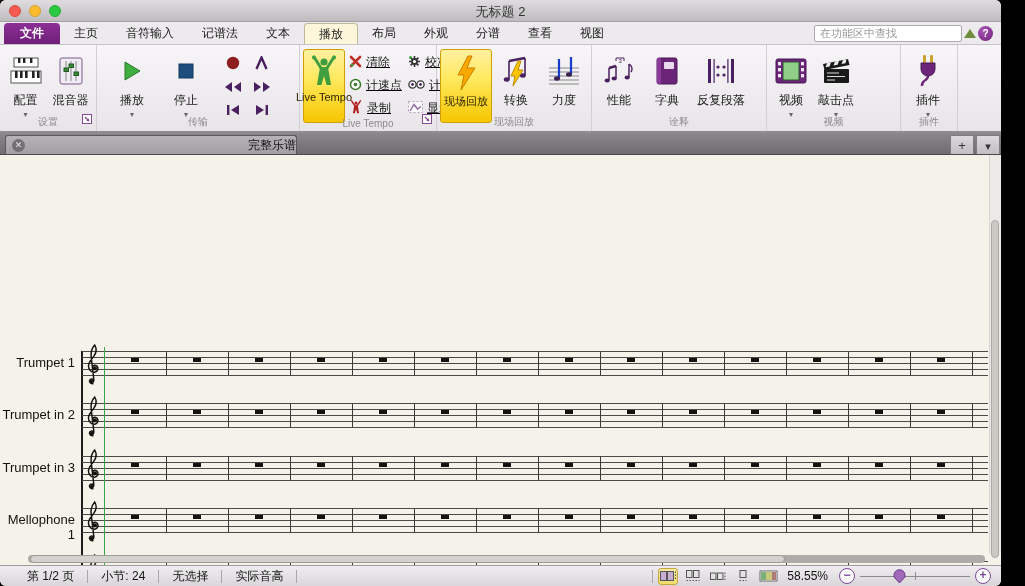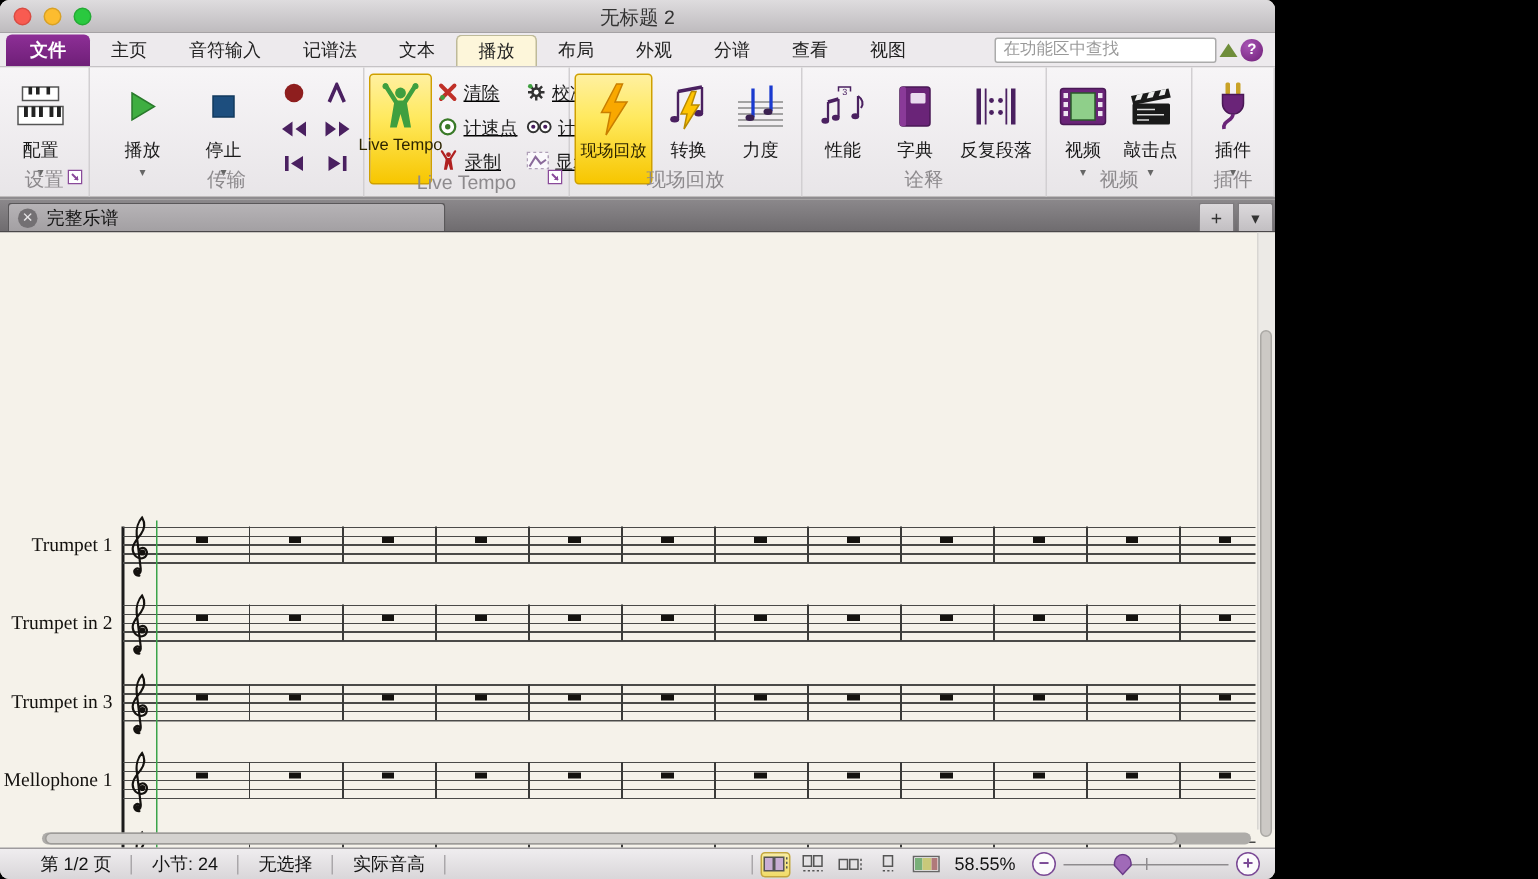--- a/index.html
+++ b/index.html
@@ -1,18 +1,18 @@
 <!DOCTYPE html>
 <html><head>
 <meta charset="utf-8">
 <style>
   html,body{margin:0;padding:0;background:#000;}
   *{box-sizing:border-box;}
   body{font-family:"Liberation Sans","DejaVu Sans",sans-serif;-webkit-font-smoothing:antialiased;}
-  .window{position:relative;width:850px;height:586px;border-radius:6px;overflow:hidden;background:#f5f2ea;}
+  .window{position:relative;width:1001px;height:586px;border-radius:6px;overflow:hidden;background:#f5f2ea;}
 
   
   .titlebar{position:absolute;left:0;top:0;width:100%;height:22px;
     background:linear-gradient(#dedcde,#bfbcbf);border-bottom:1px solid #a5a2a5;}
   .tl{position:absolute;top:5px;width:12px;height:12px;border-radius:50%;}
   .tl.red{left:9px;background:#f85b51;border:1px solid #d94c43;}
   .tl.yellow{left:29px;background:#fcbc2f;border:1px solid #d8a126;}
   .tl.green{left:49px;background:#2ac93f;border:1px solid #24ab35;}
   .win-title{position:absolute;left:0;right:0;top:3px;text-align:center;font-size:13px;color:#333;}
 
@@ -29,59 +29,59 @@
   .searchbox::placeholder{color:#999;}
   .tri-up{width:0;height:0;border-left:6px solid transparent;border-right:6px solid transparent;
     border-bottom:9px solid #6f8d3a;}
   .help-btn{width:15px;height:15px;border-radius:50%;background:radial-gradient(circle at 35% 30%,#a855b5,#6f1f78);
     color:#fff;font-size:10px;font-weight:bold;text-align:center;line-height:15px;}
 
   
   .ribbon{position:absolute;left:0;top:45px;width:100%;height:88px;
     background:linear-gradient(#f7f5f7,#e8e5e8);border-bottom:2px solid #8f8c8f;display:flex;}
   .rgroup{position:relative;height:100%;border-right:1px solid #d2cfd2;display:flex;align-items:flex-start;padding:4px 3px 16px;}
-  .rgroup-label{position:absolute;left:0;right:0;bottom:2px;text-align:center;font-size:13px;color:#8d8a8d;}
+  .rgroup-label{position:absolute;left:0;right:0;bottom:2px;text-align:center;font-size:10px;color:#8d8a8d;}
   .expand-ic{position:absolute;right:4px;bottom:3px;}
   .big-btn{display:flex;flex-direction:column;align-items:center;width:48px;padding-top:4px;cursor:default;}
   .big-btn .ic{height:36px;display:flex;align-items:center;justify-content:center;}
   .big-btn .lbl{font-size:12px;color:#1a1a1a;margin-top:3px;white-space:nowrap;}
   .dd{font-size:8px;color:#666;line-height:8px;margin-top:2px;}
   .yellow-btn{background:linear-gradient(#fff0a0,#ffe95e 40%,#f7c600);border:1px solid #cfa000;
     border-radius:3px;height:74px;justify-content:flex-start;}
   .yellow-btn .lbl{font-size:11px;text-align:center;line-height:12px;color:#2d2500;}
   .tgrid{display:grid;grid-template-columns:29px 29px;grid-auto-rows:23px;align-items:center;justify-items:center;margin-top:4px;}
   .lt-col{display:flex;flex-direction:column;gap:6px;margin-top:5px;text-decoration:underline;}
   .small-btn{display:flex;align-items:center;gap:4px;font-size:12px;color:#1a1a1a;height:17px;white-space:nowrap;}
 
   
   .doctabs{position:absolute;left:0;top:133px;width:100%;height:22px;
     background:linear-gradient(#8b888b,#6f6c6f);border-bottom:1px solid #4a484a;}
   .doctab{position:absolute;left:5px;top:2px;bottom:0;width:292px;
     background:linear-gradient(#b6b3b6,#a3a0a3);border:1px solid #5a585a;border-bottom:none;
     border-radius:3px 3px 0 0;display:flex;align-items:center;}
   .doctab-close{width:13px;height:13px;margin-left:6px;border-radius:50%;background:#737073;
     color:#e8e6e8;font-size:9px;line-height:13px;text-align:center;font-weight:bold;}
-  .doctab-label{position:absolute;left:0;right:0;text-align:left;font-size:12px;color:#141414;margin-left:25px;}
+  .doctab-label{position:absolute;left:0;right:0;text-align:right;font-size:12px;color:#141414;margin-left:25px;}
   .doctab-btn{position:absolute;top:2px;bottom:0;width:24px;background:linear-gradient(#dcd9dc,#c2bfc2);
     border:1px solid #7e7b7e;border-bottom:none;text-align:center;font-size:13px;color:#333;line-height:20px;}
   .doctab-btn.add{right:27px;border-radius:2px 0 0 0;}
   .doctab-btn.menu{right:1px;border-radius:0 2px 0 0;font-size:11px;}
 
   
   .score{position:absolute;left:0;top:155px;width:100%;height:410px;background:#f5f2ea;overflow:hidden;}
   .sys-barline{position:absolute;left:81px;top:196px;width:2px;height:340px;background:#1c1c1c;}
   .playline{position:absolute;left:104px;top:192px;width:1px;height:364px;background:#3aa44a;}
   .staff{position:absolute;left:82px;right:13px;height:25px;
     background-image:repeating-linear-gradient(180deg,#4a4a48 0 1px,transparent 1px 6px);}
   .staff .barlines{position:absolute;left:84px;right:0;top:0;bottom:1px;
     background-image:repeating-linear-gradient(90deg,#3a3a38 0 1px,transparent 1px 62px);}
   .staff .rests{position:absolute;left:22px;right:0;top:7px;height:4px;
     background-image:repeating-linear-gradient(90deg,transparent 0 27px,#14120f 27px 35px,transparent 35px 62px);}
   .staff-label{position:absolute;left:0;width:75px;text-align:right;
-    font-family:Liberation Serif, serif;font-size:13px;color:#14120f;}
+    font-family:Liberation Sans, sans-serif;font-size:13px;color:#14120f;}
   .clef{position:absolute;}
   
   .hscroll-track{position:absolute;left:28px;right:16px;bottom:2px;height:8px;border-radius:4px;background:#aeaca9;}
   .hscroll-thumb{position:absolute;left:2px;top:0;width:755px;height:8px;border-radius:4px;
     background:#d4d2cf;border:1px solid #9d9b98;}
   .vscroll-track{position:absolute;right:0;top:0;bottom:12px;width:12px;background:#eceae6;border-left:1px solid #d8d6d2;}
   .vscroll-thumb{position:absolute;right:2px;top:65px;width:8px;height:338px;border-radius:4px;
     background:#ccc9c5;border:1px solid #aaa8a4;}
 
   
@@ -161,20 +161,34 @@
             <rect x="1" y="15" width="30" height="12" fill="#fff" stroke="#555"></rect>
             <rect x="5" y="15" width="2.6" height="7" fill="#222"></rect>
               <rect x="10" y="15" width="2.6" height="7" fill="#222"></rect>
               <rect x="15" y="15" width="2.6" height="7" fill="#222"></rect>
               <rect x="22" y="15" width="2.6" height="7" fill="#222"></rect>
               <rect x="27" y="15" width="2.6" height="7" fill="#222"></rect>
           </svg>
           </span>
         <span class="lbl">配置</span>
         <span class="dd">▾</span>
+      </div>
+      <div class="big-btn">
+        <span class="ic">
+          <svg width="28" height="30" viewBox="0 0 28 30">
+            <rect x="3" y="2" width="22" height="26" rx="2" fill="#f1ecf4" stroke="#7a5a8a"></rect>
+            <line x1="9" y1="5" x2="9" y2="25" stroke="#888"></line>
+              <line x1="14" y1="5" x2="14" y2="25" stroke="#888"></line>
+              <line x1="19" y1="5" x2="19" y2="25" stroke="#888"></line>
+            <rect x="7" y="12" width="4.5" height="3.5" fill="#3a8a3a" stroke="#1f5a1f"></rect>
+            <rect x="12" y="8" width="4.5" height="3.5" fill="#3a8a3a" stroke="#1f5a1f"></rect>
+            <rect x="17" y="16" width="4.5" height="3.5" fill="#3a8a3a" stroke="#1f5a1f"></rect>
+          </svg>
+          </span>
+        <span class="lbl">混音器</span>
       </div>
       <span class="expand-ic">
         <svg width="10" height="10" viewBox="0 0 10 10">
             <rect x="0.5" y="0.5" width="9" height="9" fill="#fff" stroke="#8a4a9a"></rect>
             <line x1="3" y1="3" x2="7" y2="7" stroke="#8a4a9a" stroke-width="1.3"></line>
             <polygon points="7,4.2 7,7 4.2,7" fill="#8a4a9a"></polygon>
           </svg></span>
       <div class="rgroup-label">设置</div>
     </div>
 

